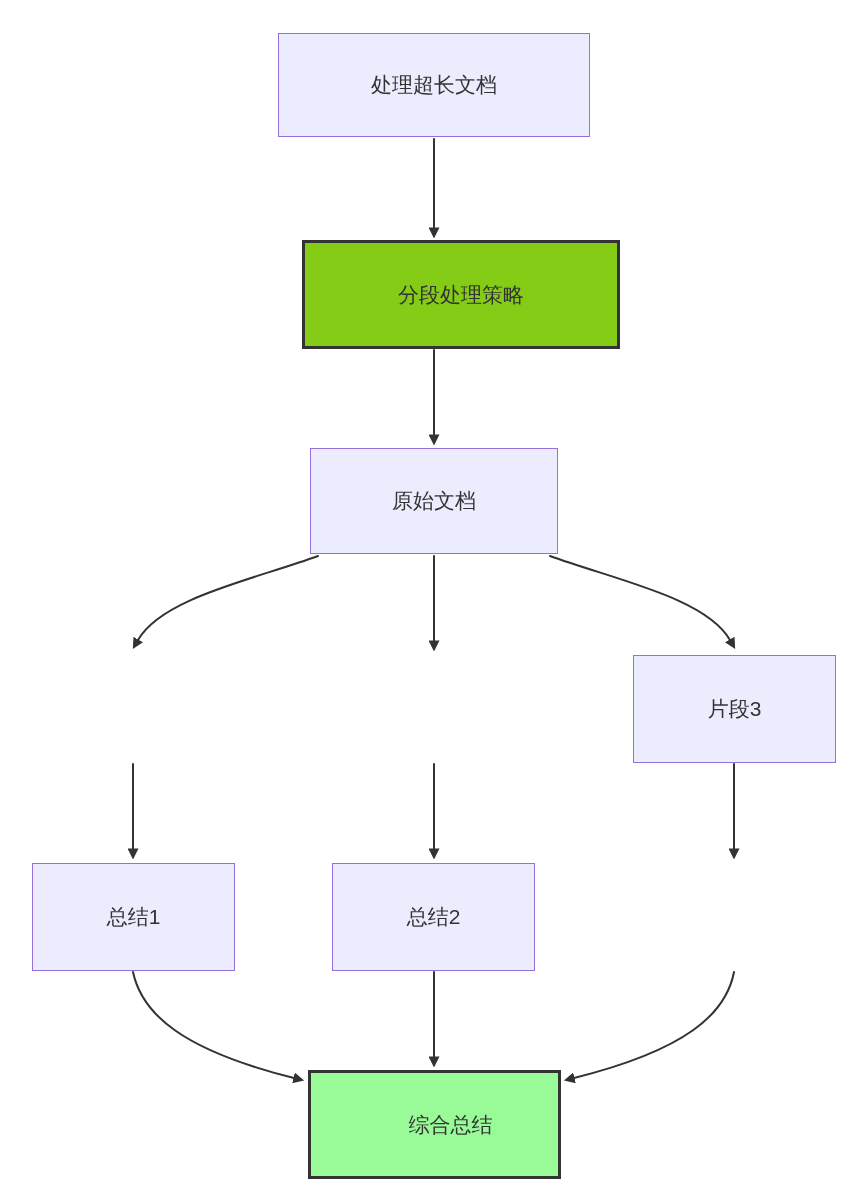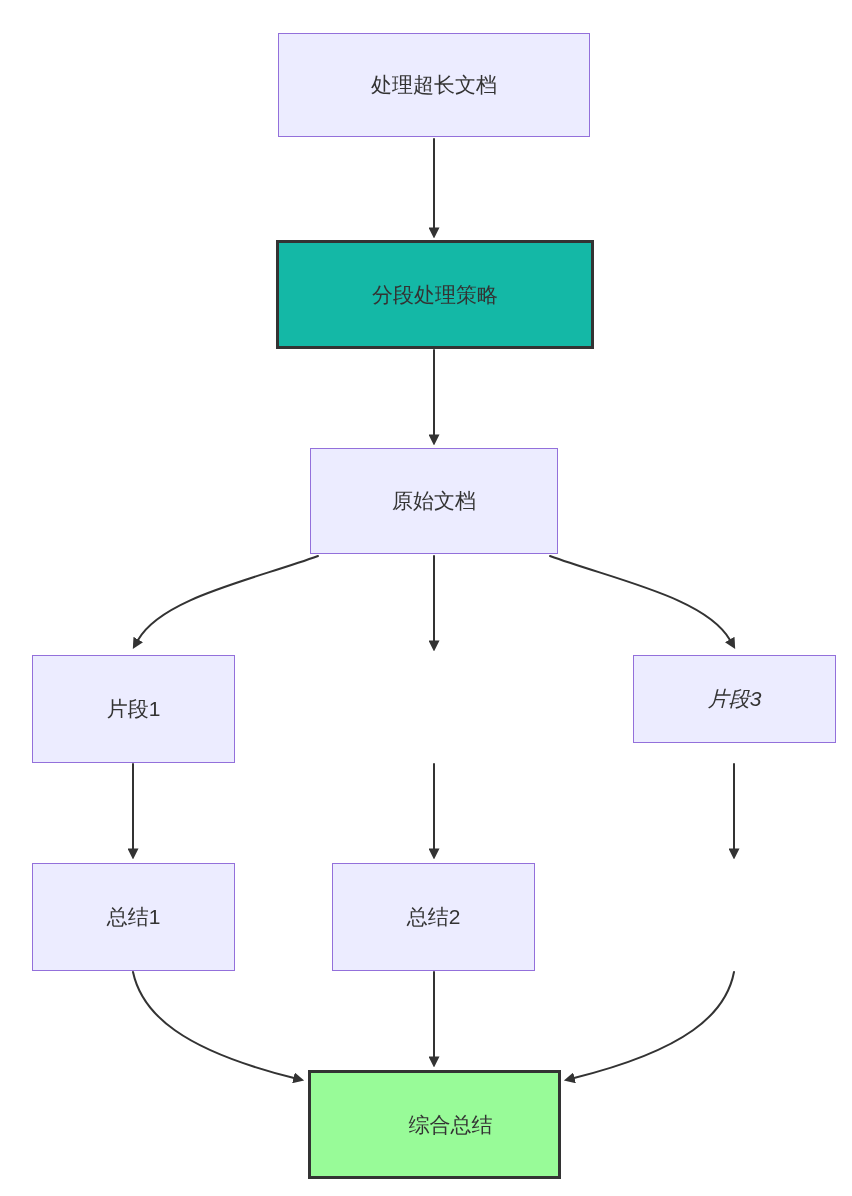--- a/index.html
+++ b/index.html
@@ -36,22 +36,23 @@
     justify-content: center;
     background: #ECECFF;
     border: 1.5px solid #9370DB;
     color: #333333;
     font-size: 21px;
     line-height: 1.3;
     text-align: right;
     white-space: nowrap;
   }
   .node--emphasis {
-    background: #14b8a6;
+    background: #84cc16;
     border: 3.5px solid #333333;
+    margin-left: 26px;
   }
   .node--result {
     background: #98fb98;
     border: 3.5px solid #333333;
     padding-left: 32px;
   }
 </style>
 </head>
 <body>
 
@@ -85,26 +86,23 @@
   </div>
 
   <div class="node node--emphasis" style="left:276px; top:240px; width:318px; height:109px;">
     <span>分段处理策略</span>
   </div>
 
   <div class="node" style="left:310px; top:448px; width:248px; height:106px;">
     <span>原始文档</span>
   </div>
 
-  <div class="node" style="left:32px; top:655px; width:203px; height:108px;">
-    <span>片段1</span>
-  </div>
 
 
-  <div class="node" style="left:633px; top:655px; width:203px; height:88px;font-style:italic;">
+  <div class="node" style="left:633px; top:655px; width:203px; height:108px;">
     <span>片段3</span>
   </div>
 
   <div class="node" style="left:32px; top:863px; width:203px; height:108px;">
     <span>总结1</span>
   </div>
 
   <div class="node" style="left:332px; top:863px; width:203px; height:108px;">
     <span>总结2</span>
   </div>

